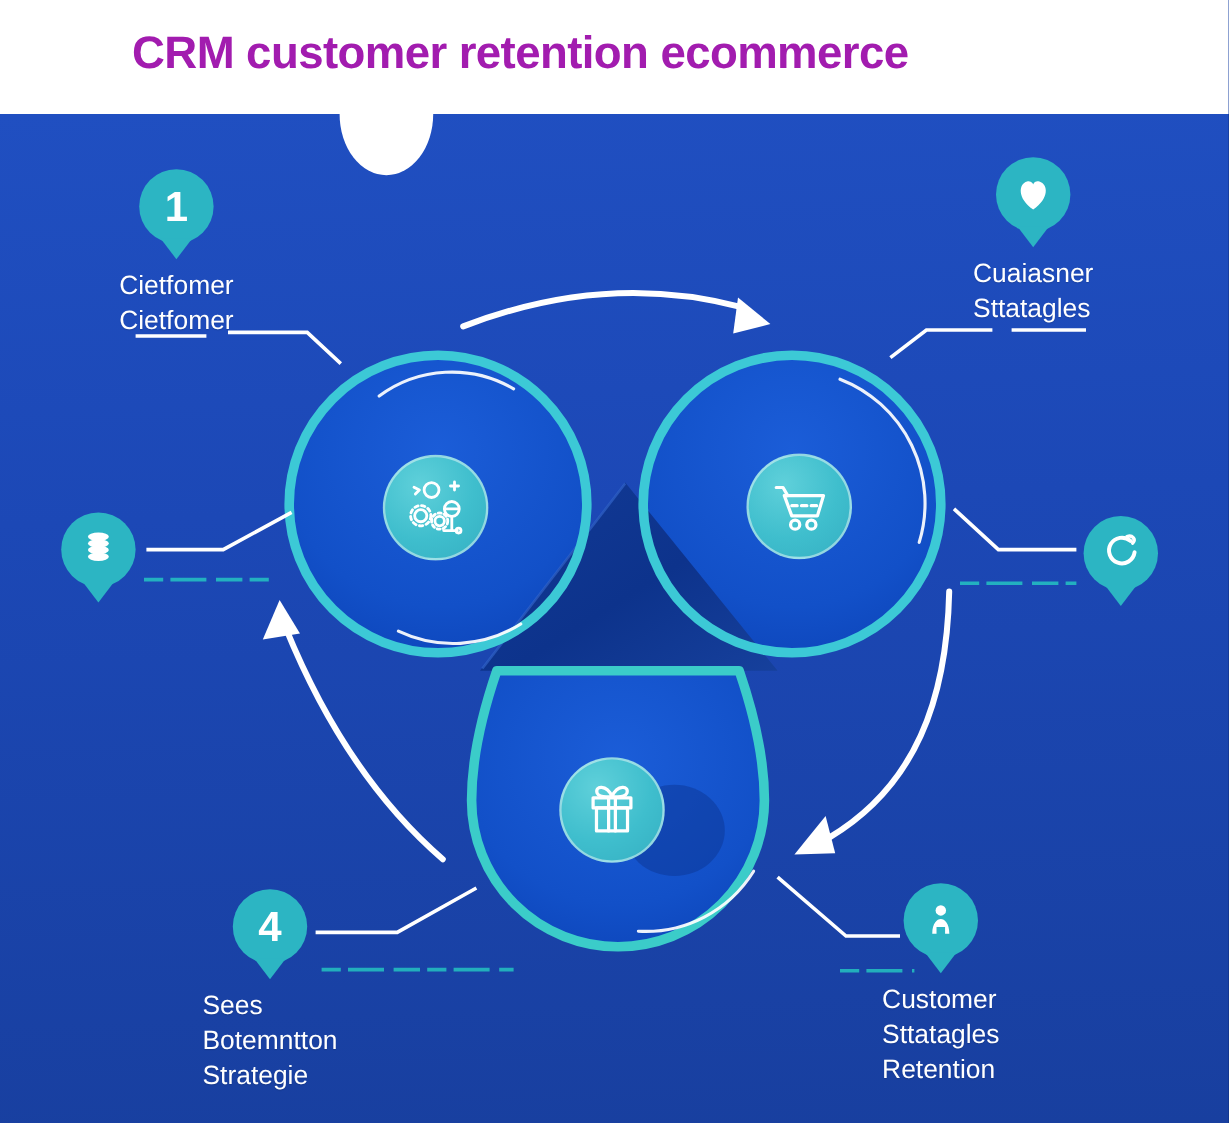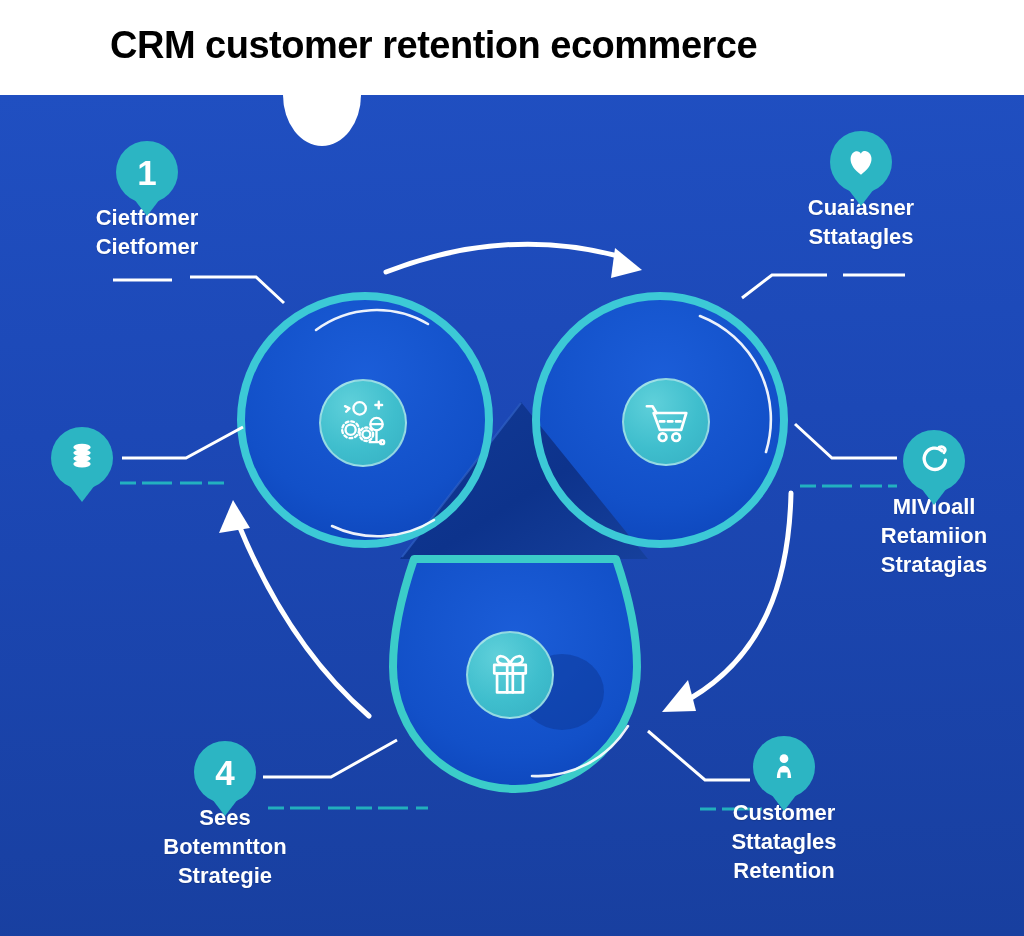--- a/index.html
+++ b/index.html
@@ -12,21 +12,21 @@
   }
 
   
   .header{
     position:absolute; left:0; top:0; width:1024px; height:95px;
     background:#ffffff;
   }
   .header h1{
     margin:0; padding:24px 0 0 110px;
     font-size:38px; font-weight:800; letter-spacing:-0.5px;
-    color:#000000;
+    color:#a21caf;
   }
   .notch{
     position:absolute; left:283px; top:95px; width:78px; height:51px;
     background:#ffffff;
     border-radius:0 0 39px 39px / 0 0 51px 51px;
   }
 
   
   .scene{ position:absolute; left:0; top:0; }
 
@@ -49,22 +49,22 @@
   }
   .pin::after{
     content:""; position:absolute; left:50%; bottom:-13px; transform:translateX(-50%);
     width:0; height:0;
     border-left:13px solid transparent; border-right:13px solid transparent;
     border-top:17px solid #2cb5c3;
   }
   .pin .num{ font-size:35px; font-weight:800; color:#ffffff; line-height:1; }
   .pin svg{ width:38px; height:38px; }
   .label{
-    text-align:center;
-    color:#ffffff; font-weight:700; font-size:22px; line-height:29px;
+    margin-top:20px; 
+    color:#ffffff; font-weight:400; font-size:22px; line-height:29px;
     text-shadow:0 1px 1px rgba(0,0,0,.15);
   }
 </style>
 </head>
 <body>
 
 <div class="stage">
 
   <div class="header">
     <h1>CRM customer retention ecommerce</h1>
@@ -202,25 +202,20 @@
     </div>
   </div>
 
   <div class="marker" style="left:834px; top:430px;">
     <div class="pin">
       <svg viewBox="0 0 48 48" fill="none" stroke="#ffffff" stroke-linecap="round">
         <path d="M 34 11 A 13.5 13.5 0 1 0 38.5 23" stroke-width="4.2"></path>
         <path d="M 30.5 6.5 C 36 4.5 40.5 9 36.5 13.5" stroke-width="3.6"></path>
       </svg>
     </div>
-    <div class="label">
-      <div>MIVioall</div>
-      <div>Retamiion</div>
-      <div>Stratagias</div>
-    </div>
   </div>
 
   <div class="marker" style="left:125px; top:741px;">
     <div class="pin">
       <span class="num">4</span>
     </div>
     <div class="label">
       <div>Sees</div>
       <div>Botemntton</div>
       <div>Strategie</div>

